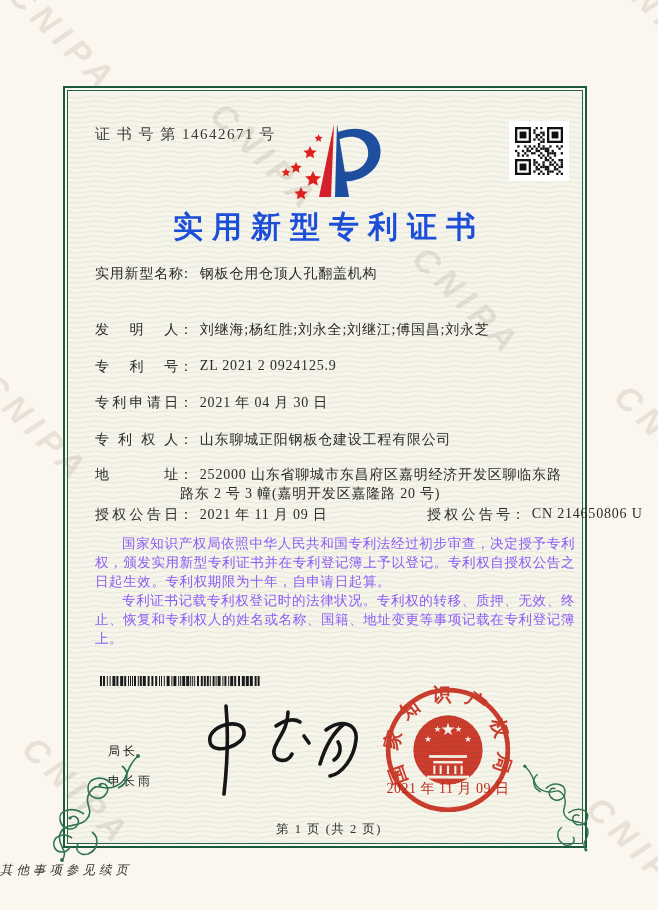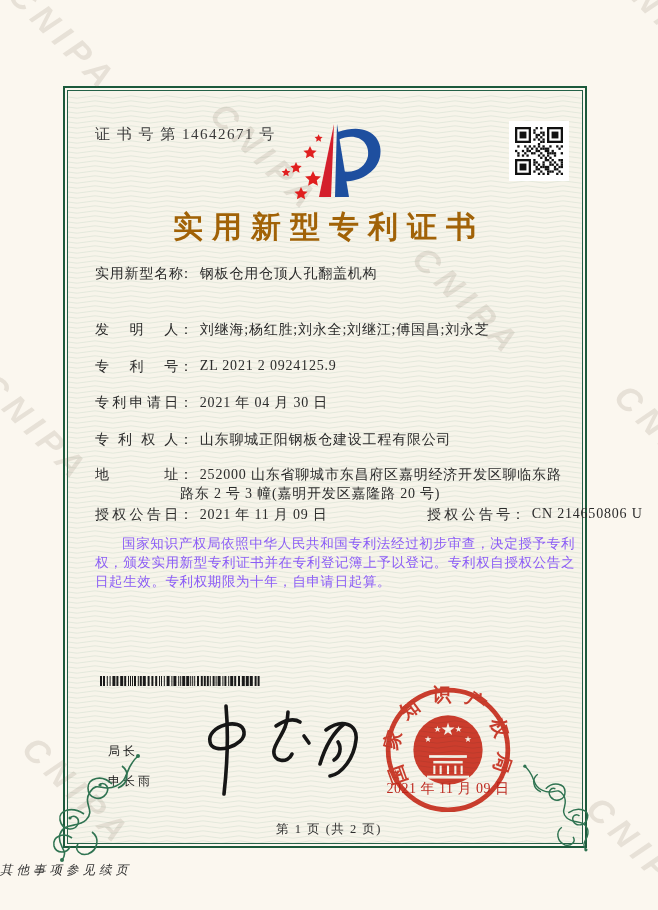--- a/index.html
+++ b/index.html
@@ -34,21 +34,21 @@
   }
   .qr-box{
     position:absolute;left:509px;top:121px;width:60px;height:60px;
     background:#fff;z-index:2;
   }
   .qr-box svg{position:absolute;left:6px;top:6px;}
   .logo{position:absolute;left:281px;top:119px;z-index:2;}
   .title{
     position:absolute;left:0;top:207px;width:658px;z-index:2;
     text-align:center;font-size:30px;font-weight:600;letter-spacing:9px;
-    padding-left:0;box-sizing:border-box;color:#a16207;
+    padding-left:0;box-sizing:border-box;color:#1d4ed8;
   }
   
   .row{position:absolute;left:95px;z-index:2;font-size:14px;letter-spacing:0.8px;color:#2b2b2b;white-space:nowrap;}
   .flabel{display:inline-block;width:84px;text-align:justify;text-align-last:justify;vertical-align:top;}
   .colon{display:inline-block;margin-right:6px;}
   .fvalue{display:inline-block;vertical-align:top;}
   .addr2{position:absolute;left:180px;top:485px;z-index:2;font-size:14px;letter-spacing:0.8px;color:#2b2b2b;}
   .col2{position:absolute;left:332px;top:0;}
   
   .body-text{
@@ -267,20 +267,21 @@
 <div class="addr2">路东 2 号 3 幢(嘉明开发区嘉隆路 20 号)</div>
 <div class="row" style="top:506px;">
   <span class="flabel">授权公告日</span><span class="colon">：</span><span class="fvalue">2021 年 11 月 09 日</span>
   <span class="col2">
     <span class="flabel">授权公告号</span><span class="colon">：</span><span class="fvalue">CN 214650806 U</span>
   </span>
 </div>
 
 <div class="body-text">
   <p>国家知识产权局依照中华人民共和国专利法经过初步审查，决定授予专利权，颁发实用新型专利证书并在专利登记簿上予以登记。专利权自授权公告之日起生效。专利权期限为十年，自申请日起算。</p>
+  <p>专利证书记载专利权登记时的法律状况。专利权的转移、质押、无效、终止、恢复和专利权人的姓名或名称、国籍、地址变更等事项记载在专利登记簿上。</p>
 </div>
 
 <svg class="barcode" id="barcode-svg" width="162" height="10">
     <rect x="0" y="0" width="2" height="10" fill="#1a1a1a"></rect>
     <rect x="3" y="0" width="2" height="10" fill="#1a1a1a"></rect>
     <rect x="6.8" y="0" width="1" height="10" fill="#1a1a1a"></rect>
     <rect x="9.6" y="0" width="1" height="10" fill="#1a1a1a"></rect>
     <rect x="12.399999999999999" y="0" width="3" height="10" fill="#1a1a1a"></rect>
     <rect x="16.4" y="0" width="2" height="10" fill="#1a1a1a"></rect>
     <rect x="20.2" y="0" width="3" height="10" fill="#1a1a1a"></rect>

